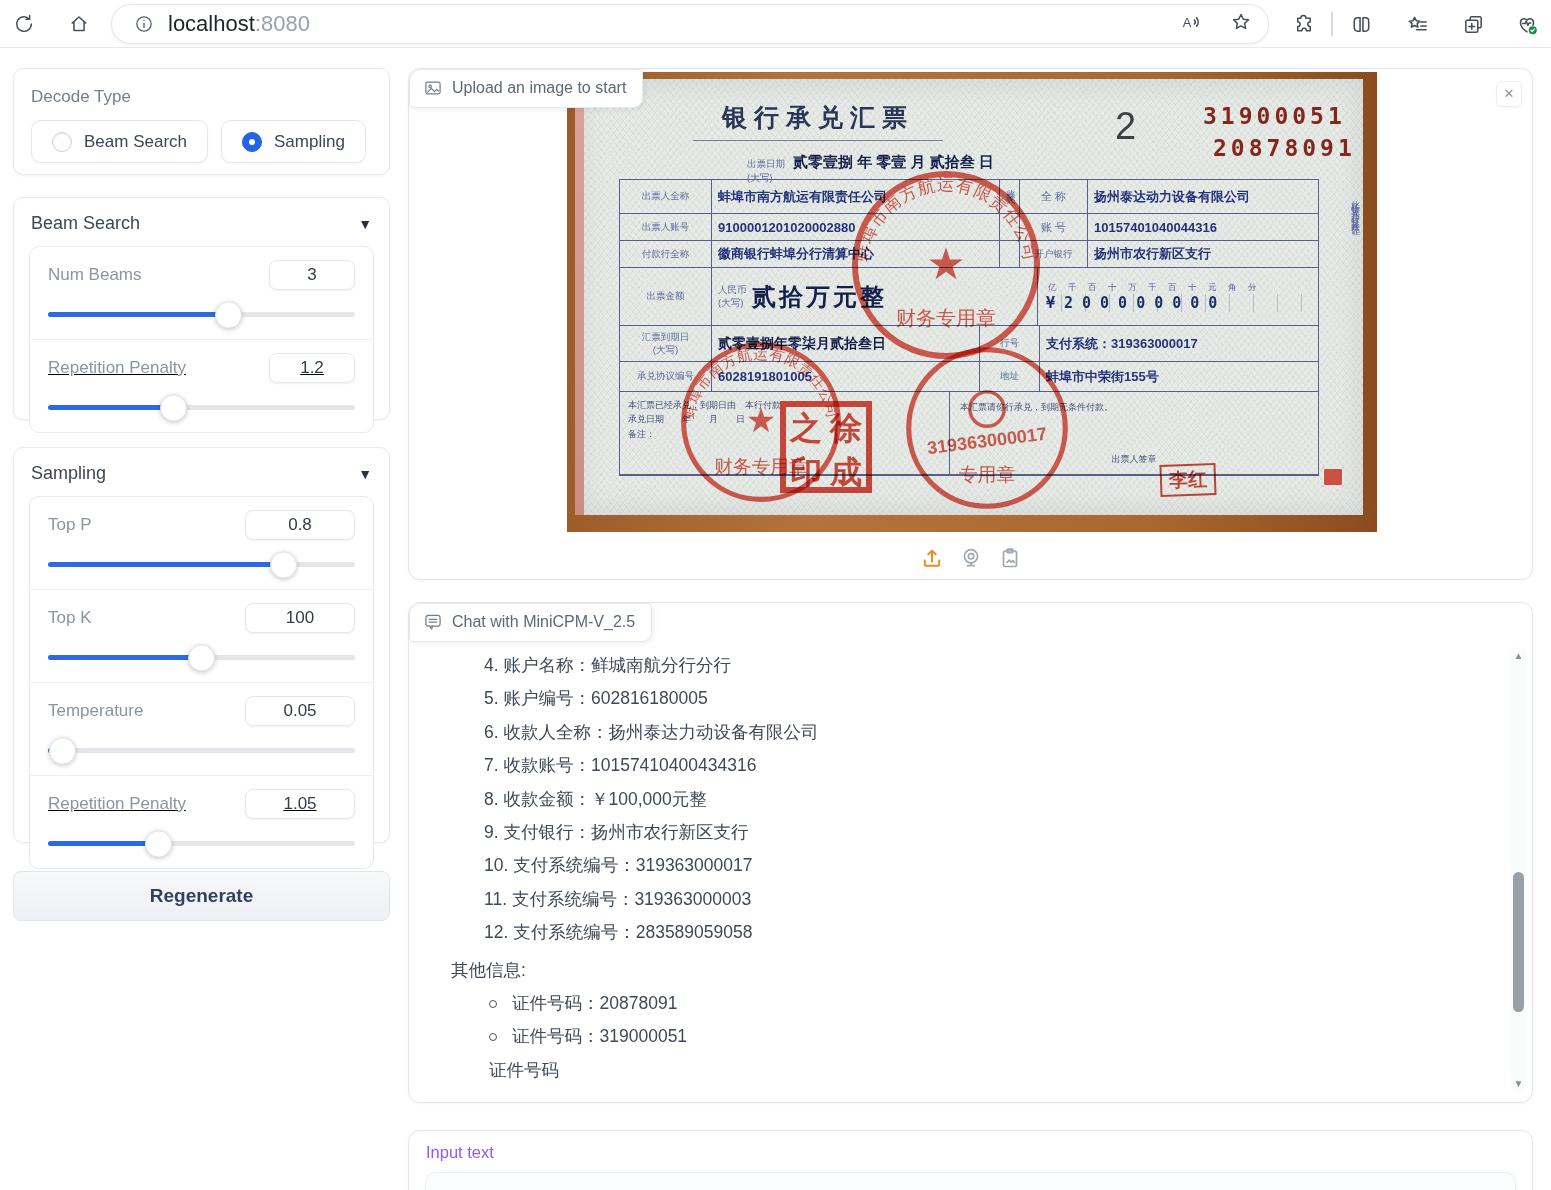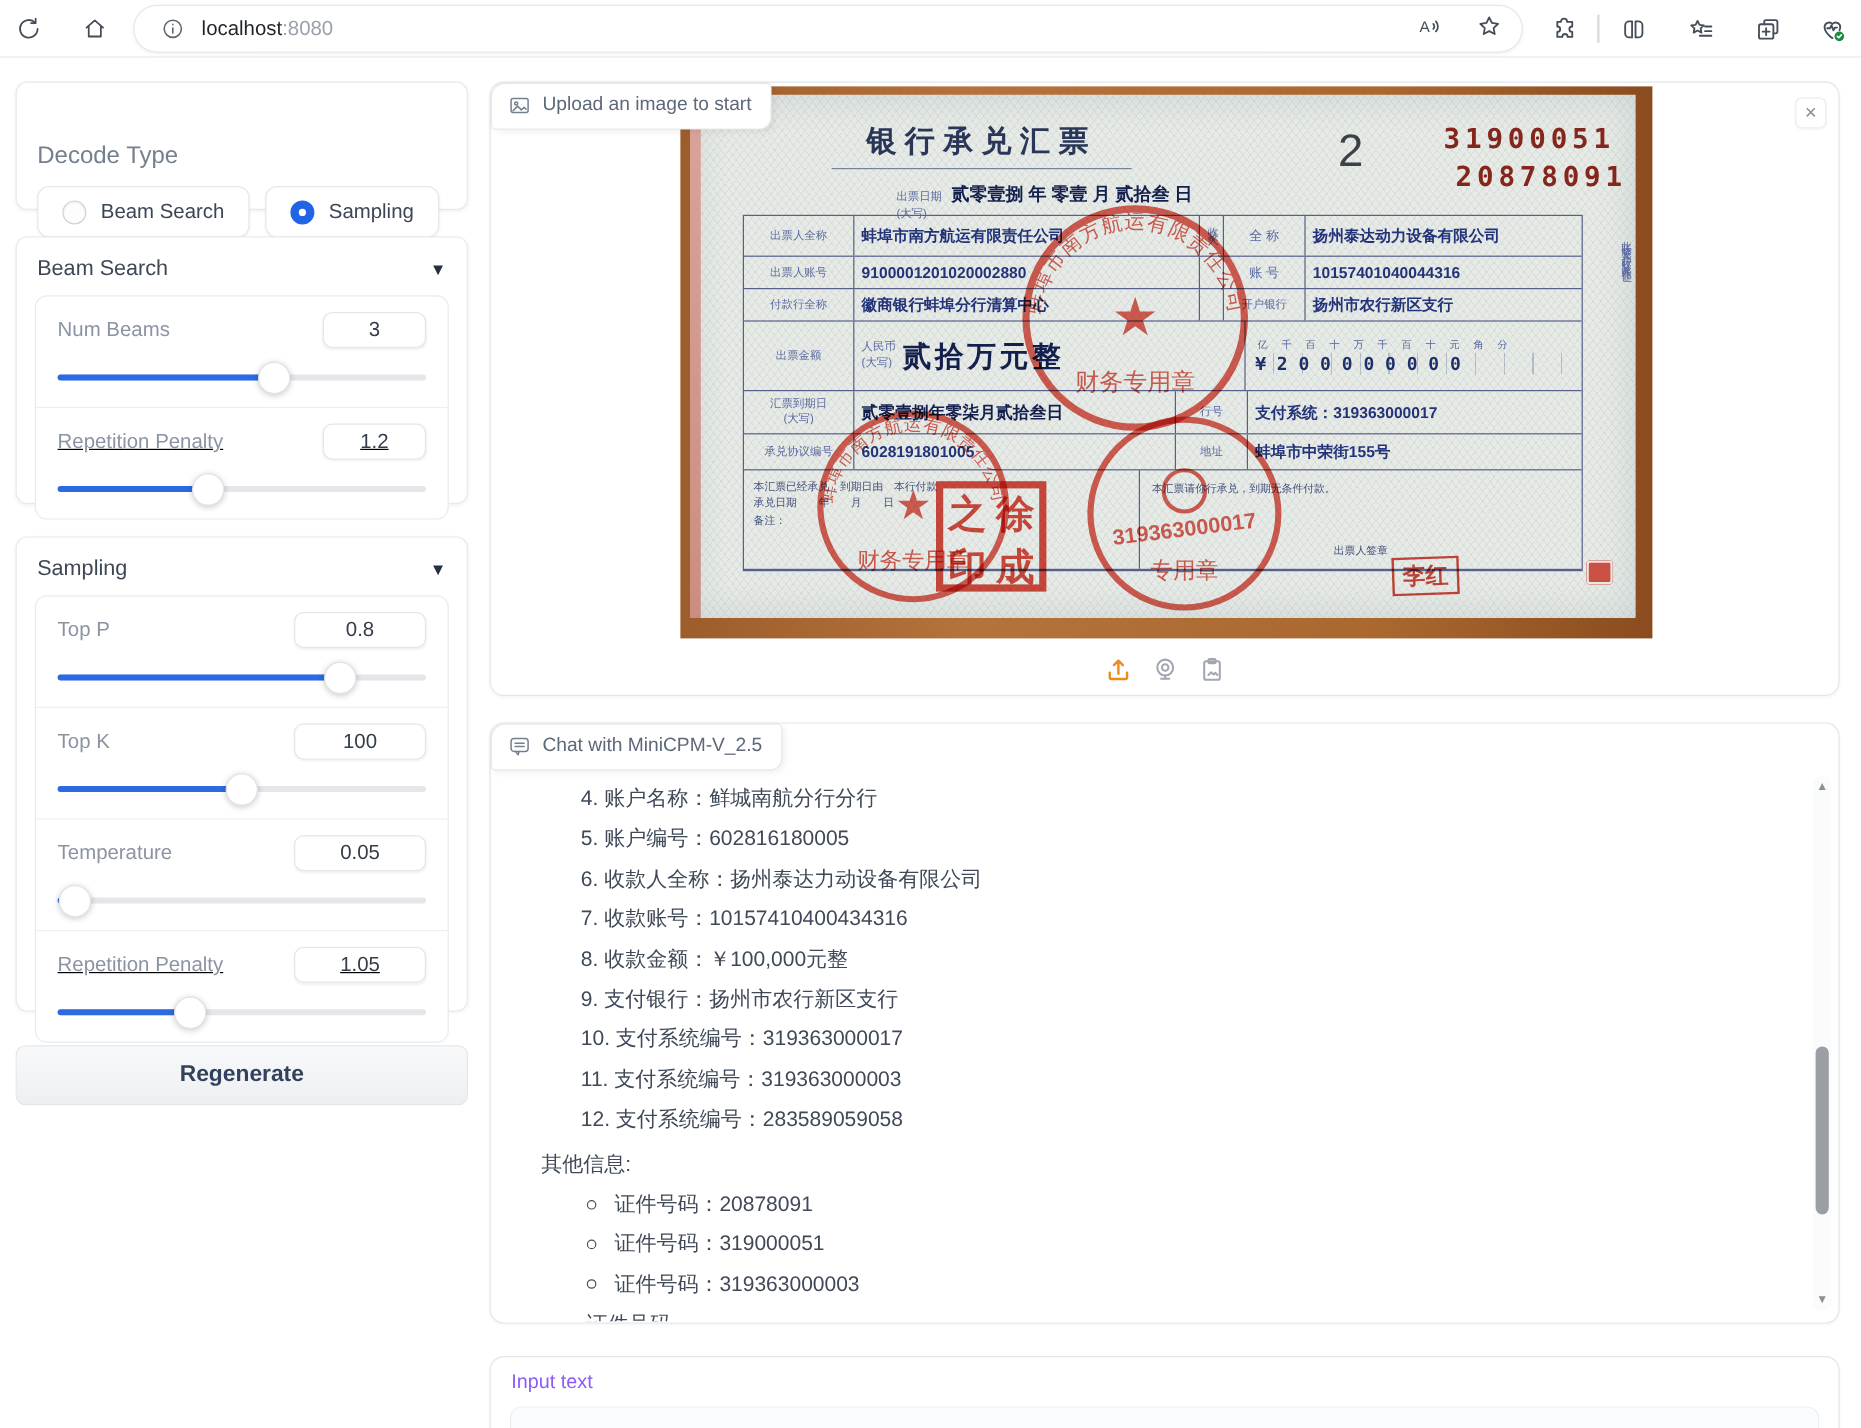--- a/index.html
+++ b/index.html
@@ -8,29 +8,29 @@
 
   
   .chrome { position:relative; height:48px; background:#fff; border-bottom:1px solid #e6e8ea; }
   .chrome-btn { position:absolute; top:10px; width:28px; height:28px; border:none; background:transparent;
                 display:flex; align-items:center; justify-content:center; cursor:pointer; }
   .chrome svg { stroke:#454d59; fill:none; stroke-width:1.6; stroke-linecap:round; stroke-linejoin:round; }
   .addr-pill { position:absolute; left:112px; top:5px; width:1156px; height:38px; border-radius:19px;
                background:#fff; box-shadow:0 0 0 1px #e6e8ec, 0 1px 4px rgba(0,0,0,.10);
                display:flex; align-items:center; }
   .addr-info { margin-left:22px; display:flex; align-items:center; }
-  .url { margin-left:14px; font-size:17px; color:#1f242b; }
+  .url { margin-left:14px; font-size:22px; color:#1f242b; }
   .url .port { color:#9aa1aa; }
   .addr-right { position:absolute; right:16px; display:flex; gap:26px; align-items:center; }
   .chrome-sep { position:absolute; left:1331px; top:12px; width:2px; height:24px; background:#d9dcdf; border-radius:1px; }
 
   
   .card { position:absolute; left:13px; width:377px; background:#fff; border:1px solid #e7e9ed;
           border-radius:10px; box-shadow:0 1px 3px rgba(0,0,0,.05); }
-  .card-label { font-size:20px; color:#75808f;margin-top:32px; }
+  .card-label { font-size:17px; color:#75808f; }
   #decode-card { top:68px; height:107px; padding:18px 17px; }
   .chips { display:flex; gap:13px; margin-top:13px; }
   .chip { display:flex; align-items:center; gap:12px; height:43px; padding:0 20px; background:#fff;
           border:1px solid #e4e7eb; border-radius:10px; box-shadow:0 1px 2px rgba(0,0,0,.05); cursor:pointer; }
   .chip-label { font-size:17px; color:#3c4656; }
   .radio { width:20px; height:20px; border-radius:50%; }
   .radio.off { background:#fdfdfd; border:1px solid #ccd2d9; box-shadow:inset 0 1px 2px rgba(0,0,0,.08); }
   .radio.on  { background:#2264e6; border:1px solid #2264e6; position:relative; }
   .radio.on::after { content:''; position:absolute; left:6px; top:6px; width:6px; height:6px; border-radius:50%; background:#fff; }
 
@@ -497,24 +497,20 @@
     <div class="chat-h">其他信息:</div>
     <div class="bullet-line">
         <span class="bullet-dot"></span>
         <span>证件号码：20878091</span>
       </div>
     <div class="bullet-line">
         <span class="bullet-dot"></span>
         <span>证件号码：319000051</span>
       </div>
     <div class="bullet-line">
-        <span class="bullet-dot"></span>
-        <span>证件号码：319363000003</span>
-      </div>
-    <div class="bullet-line">
         <span>证件号码</span>
       </div>
   </div>
 
   <div class="scrollbar">
     <div class="sb-arrow sb-up">▲</div>
     <div class="sb-thumb"></div>
     <div class="sb-arrow sb-down">▼</div>
   </div>
 </div>

